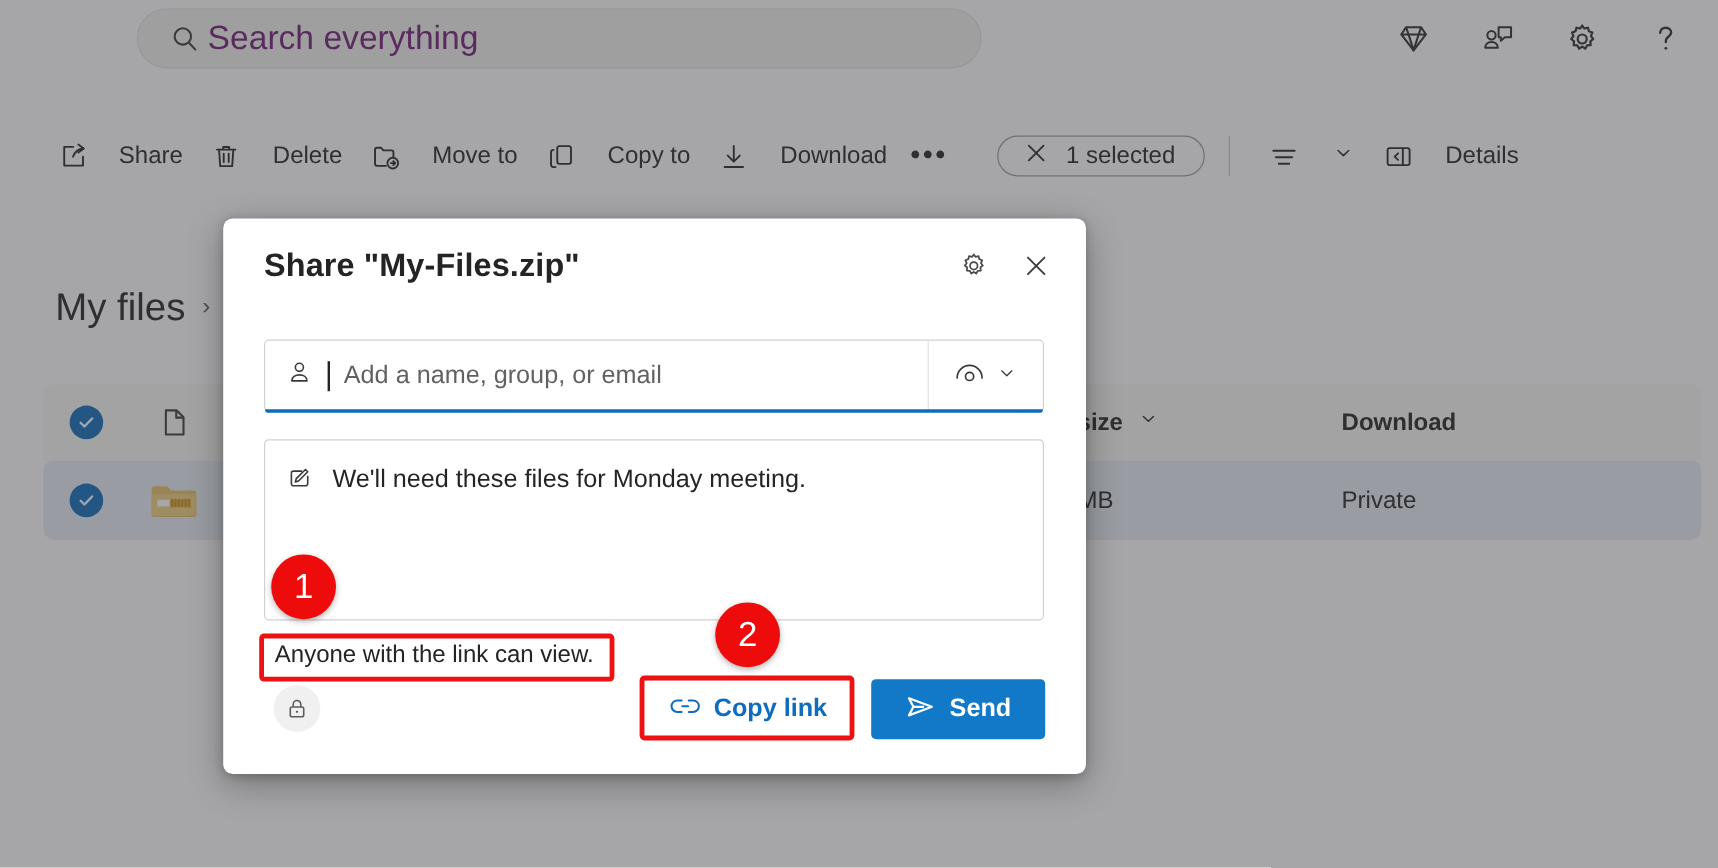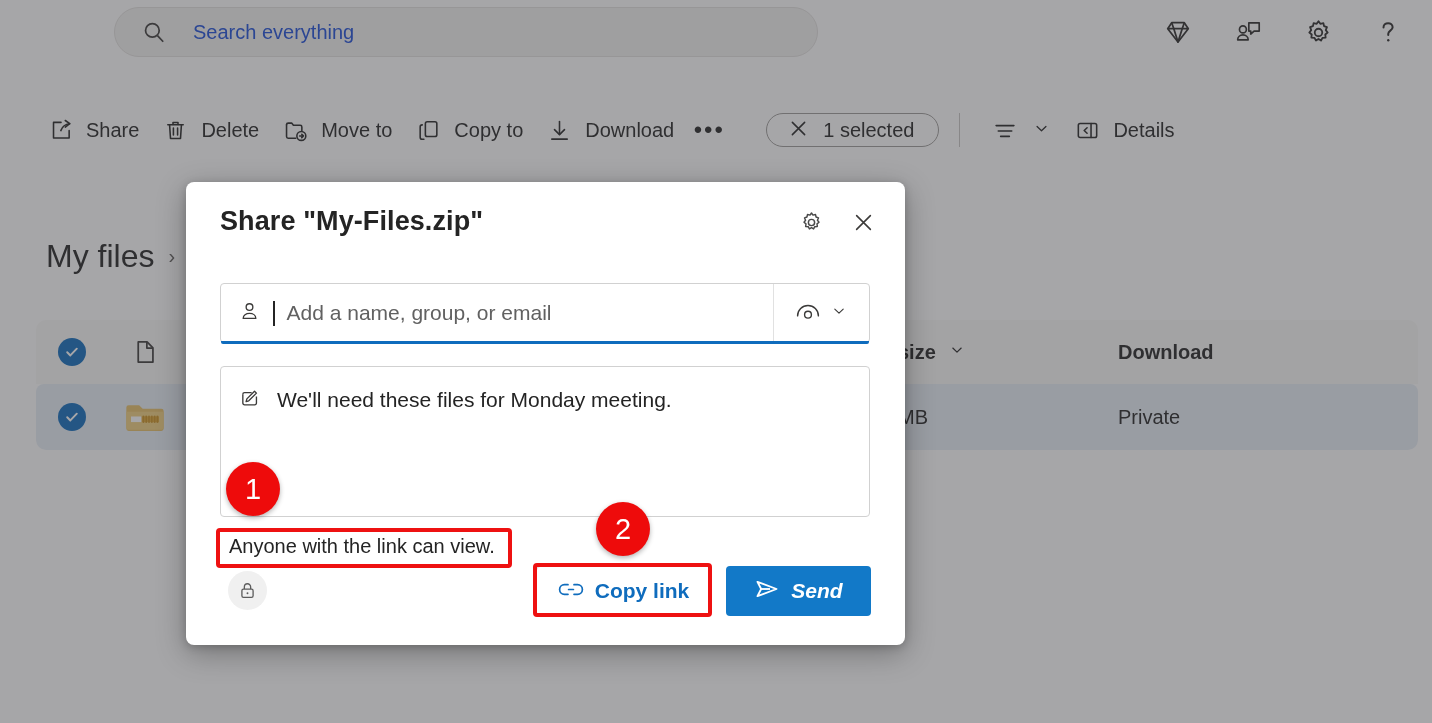--- a/index.html
+++ b/index.html
@@ -38,23 +38,23 @@
     width: 704px; height: 50px;
     background: #f3f2f1;
     border: 1px solid #e3e1df;
     border-radius: 25px;
     display: flex;
     align-items: center;
     padding-left: 26px;
   }
   #search-box .s-icon { width: 26px; height: 26px; flex: none; }
   #search-box .s-text {
-    margin-left: 26px;
-    font-size: 20px;
-    color: #1d4ed8;
+    margin-left: 6px;
+    font-size: 28px;
+    color: #701a75;
   }
 
   #topright-icons {
     position: absolute;
     right: 22px; top: 10px;
     display: flex;
     align-items: center;
     gap: 26px;
   }
   #topright-icons .tr-btn {
@@ -71,21 +71,21 @@
     width: 1404px; height: 72px;
     background: #ffffff;
     border-radius: 10px;
     display: flex;
     align-items: center;
     padding: 0 14px;
   }
   .cmd {
     display: flex;
     align-items: center;
-    gap: 13px;
+    gap: 26px;
     height: 44px;
     padding: 0 12px;
     border-radius: 6px;
     cursor: pointer;
     white-space: nowrap;
   }
   .cmd .cmd-label {
     font-size: 20px;
     color: #242424;
   }
@@ -290,21 +290,20 @@
   }
   #send-button {
     position: absolute;
     left: 540px; top: 384px;
     width: 145px; height: 50px;
     background: #1279c8;
     border-radius: 4px;
     display: flex; align-items: center; justify-content: center;
     gap: 11px;
     cursor: pointer;
-    font-style: italic;
   }
   #send-button .sb-label {
     font-size: 21px;
     font-weight: bold;
     color: #ffffff;
   }
 
   
   .anno-box {
     position: absolute;

